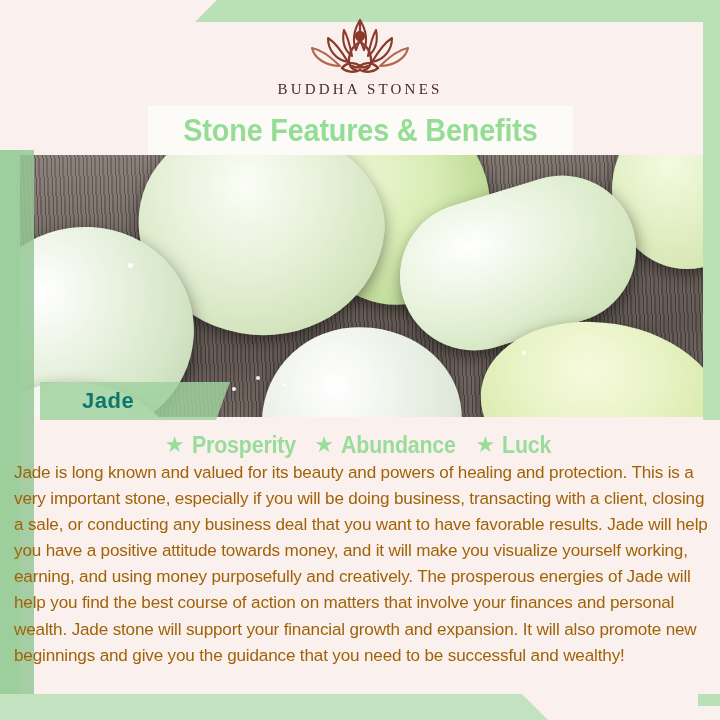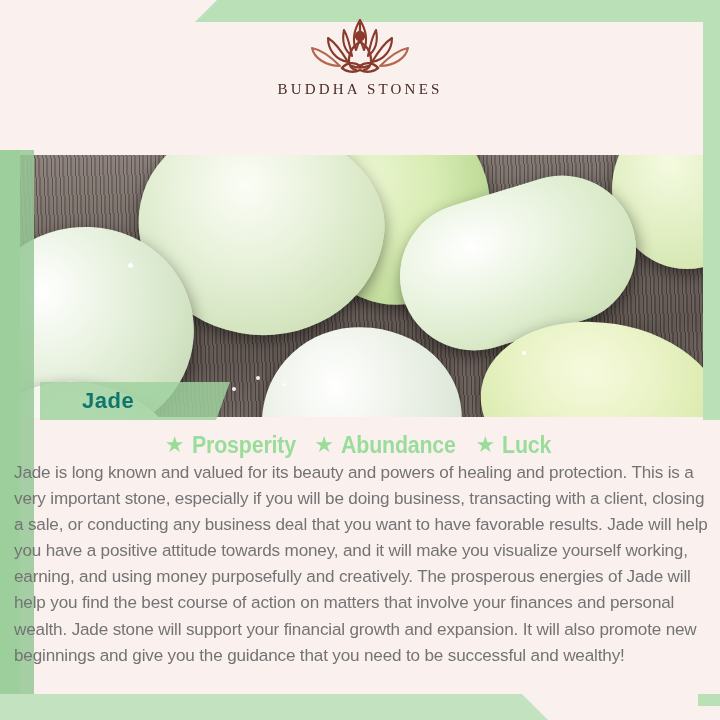--- a/index.html
+++ b/index.html
@@ -131,21 +131,21 @@
   .benefit{display:flex;align-items:center;gap:7px;}
   .star{color:#9adc9a;font-size:22px;line-height:1;}
   .benefit-label{
     color:#9adc9a;font-size:23px;font-weight:bold;letter-spacing:-.2px;
     transform:scaleX(.93);transform-origin:left center;
   }
 
   
   .body-text{
     position:absolute;left:14px;top:460px;width:694px;
-    z-index:5;color:#737373;font-size:17.1px;line-height:26.1px;
+    z-index:5;color:#a16207;font-size:17.1px;line-height:26.1px;
     text-align:left;letter-spacing:-.16px;font-weight:450;
   }
 </style>
 </head>
 <body>
 
 <div class="page">
 
   <div class="green-top-band"></div>
   <div class="green-right-strip"></div>
@@ -171,20 +171,23 @@
         <path d="M66 28 C60 31, 56 37, 55 44 C54 50, 57 55, 62 56"></path>
         <path d="M66 28 C72 31, 76 37, 77 44 C78 50, 75 55, 70 56"></path>
         <path d="M48 54 C52 49, 60 47, 66 52 C72 47, 80 49, 84 54"></path>
         <path d="M48 54 C52 58, 60 59, 66 56 C72 59, 80 58, 84 54"></path>
         <path d="M58 52 C62 54, 70 54, 74 52"></path>
       </g>
     </svg>
     <div class="logo-text">BUDDHA STONES</div>
   </div>
 
+  <div class="title-band">
+    <div class="title-text">Stone Features &amp; Benefits</div>
+  </div>
 
   <div class="photo">
     <div class="wood"></div>
     <div class="stone s8"></div>
     <div class="stone s3"></div>
     <div class="stone s2"></div>
     <div class="stone s4"></div>
     <div class="stone s5"></div>
     <div class="stone s1"></div>
     <div class="stone s6"></div>

